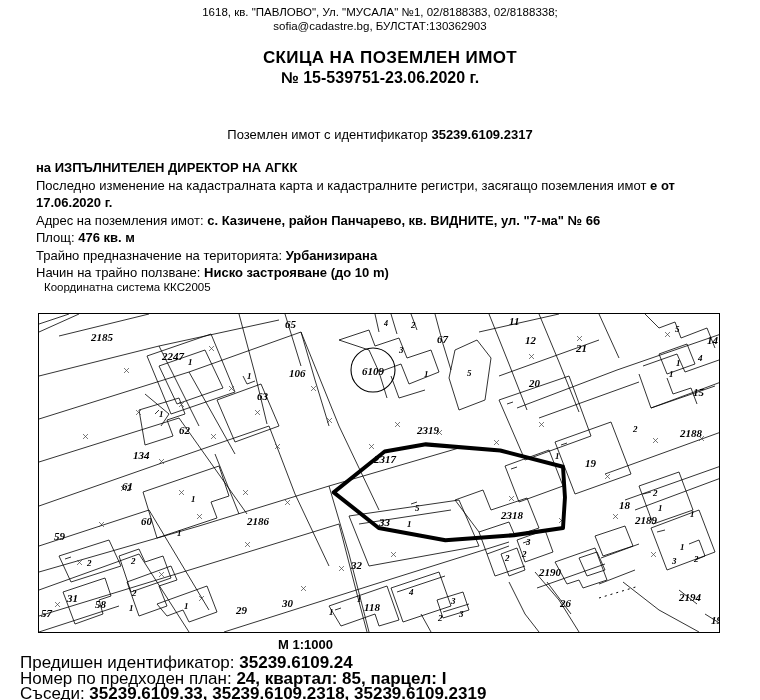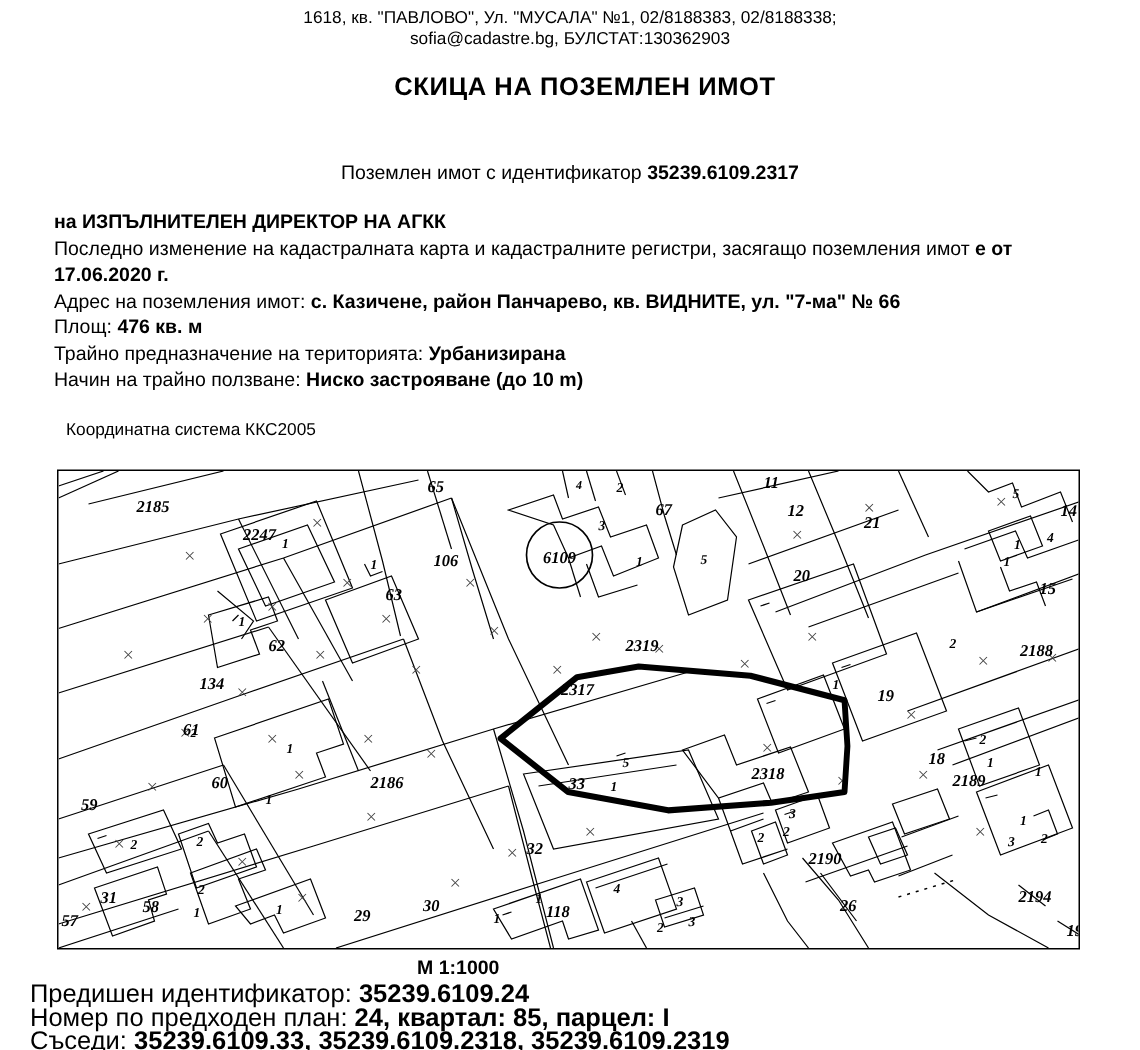--- a/index.html
+++ b/index.html
@@ -112,20 +112,21 @@
 </head>
 <body>
 
 <div id="org-header">
   <div>1618, кв. "ПАВЛОВО", Ул. "МУСАЛА" №1, 02/8188383, 02/8188338;</div>
   <div>sofia@cadastre.bg, БУЛСТАТ:130362903</div>
 </div>
 
 <div id="doc-title-block">
   <div id="doc-title">СКИЦА НА ПОЗЕМЛЕН ИМОТ</div>
+  <div id="doc-number">№ 15-539751-23.06.2020 г.</div>
 </div>
 
 <div id="identifier-line">
   <span>Поземлен имот с  идентификатор</span>
   <span class="val">35239.6109.2317</span>
 </div>
 
 <div id="body-block">
 
 

